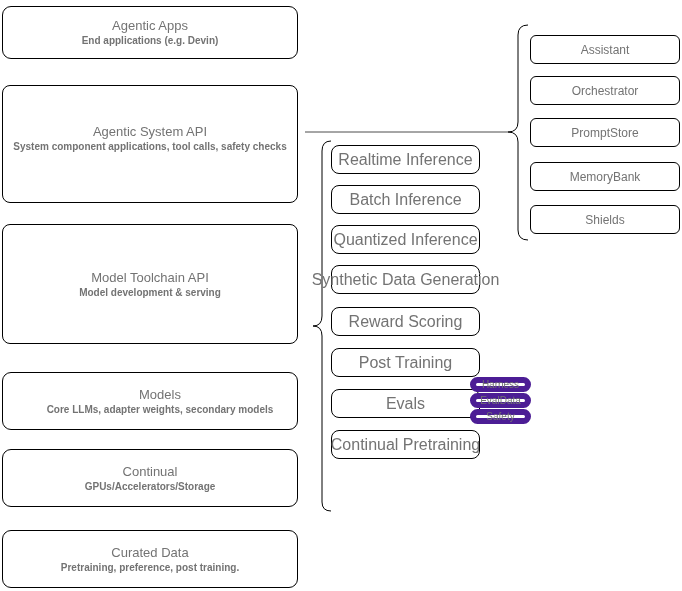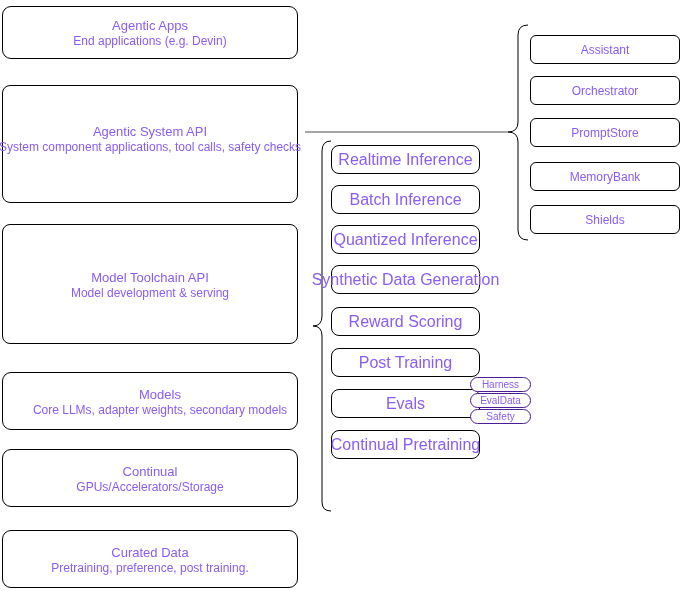--- a/index.html
+++ b/index.html
@@ -6,21 +6,21 @@
     margin: 0;
     padding: 0;
     background: #ffffff;
   }
   .canvas {
     position: relative;
     width: 682px;
     height: 591px;
     background: #ffffff;
     font-family: "Liberation Sans", sans-serif;
-    color: #8b5cf6;
+    color: #737373;
     overflow: hidden;
   }
   .box {
     position: absolute;
     background: #ffffff;
     border: 1px solid #000000;
     box-sizing: border-box;
     display: flex;
     flex-direction: column;
     align-items: center;
@@ -30,23 +30,24 @@
   .lbox {
     left: 2px;
     width: 296px;
   }
   .lbox .title {
     font-size: 13px;
     line-height: 17px;
     white-space: nowrap;
   }
   .lbox .subtitle {
-    font-size: 12px;
+    font-size: 10px;
     line-height: 14px;
     white-space: nowrap;
+    font-weight: bold;
   }
   .big-radius { border-radius: 8px; }
   .small-radius { border-radius: 9px; }
   .mbox {
     left: 331px;
     width: 149px;
     height: 29px;
     border-radius: 8px;
     font-size: 16px;
     white-space: nowrap;
@@ -58,21 +59,21 @@
     border-radius: 6px;
     font-size: 12px;
     white-space: nowrap;
   }
   .pill {
     position: absolute;
     left: 470px;
     width: 61px;
     height: 15px;
     border-radius: 8px;
-    border: 1px solid #4c1d95;
+    border: 6px solid #4c1d95;
     background: #ffffff;
     box-sizing: border-box;
     font-size: 10px;
     line-height: 13px;
     display: flex;
     align-items: center;
     justify-content: center;
     z-index: 3;
     white-space: nowrap;
   }

